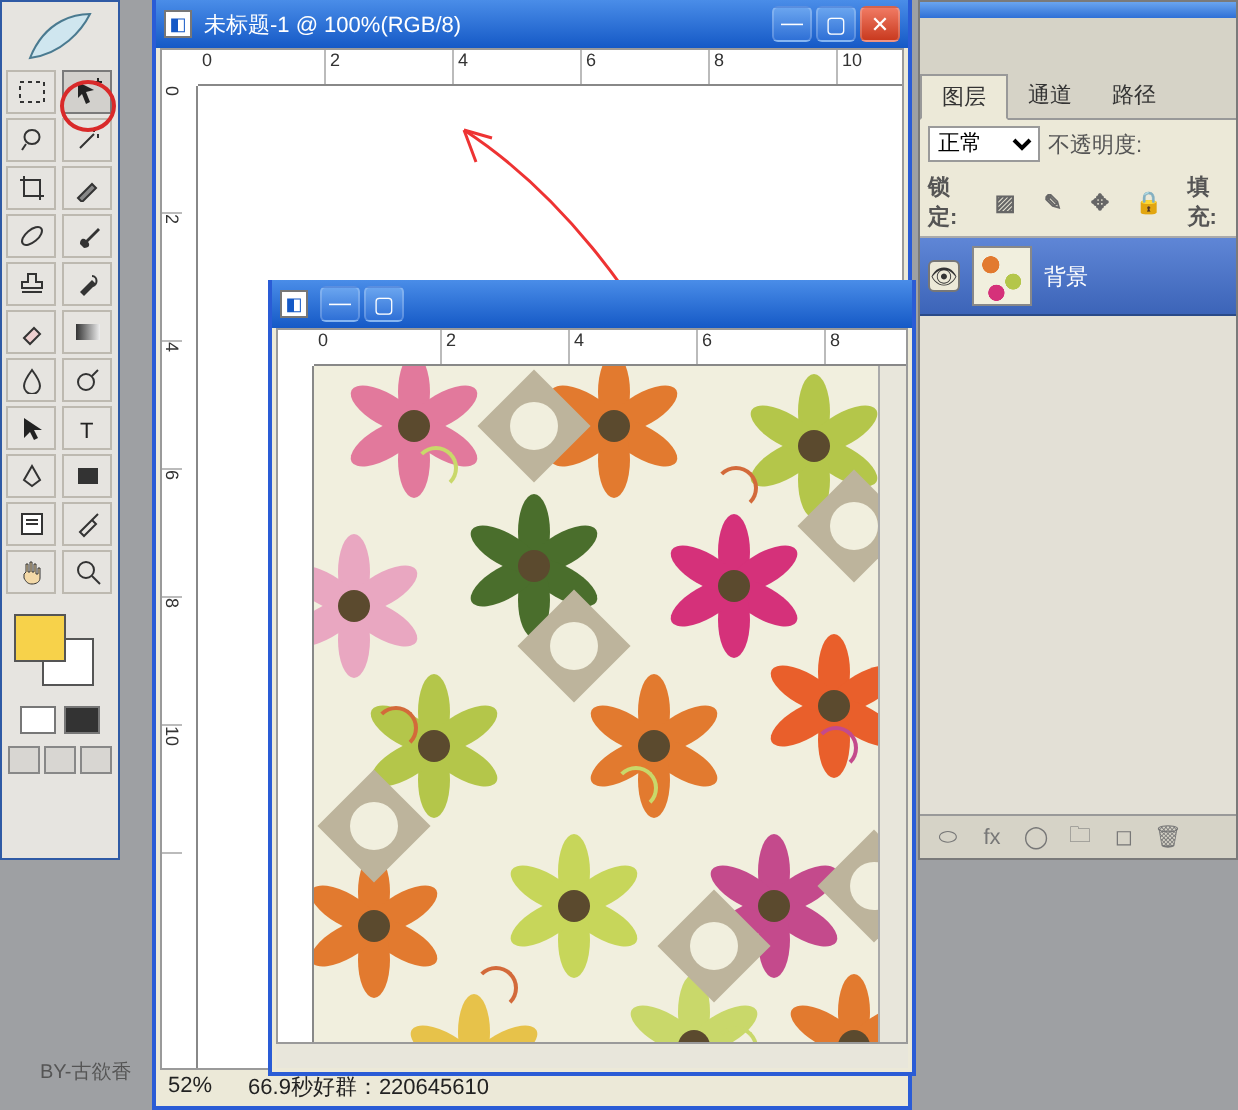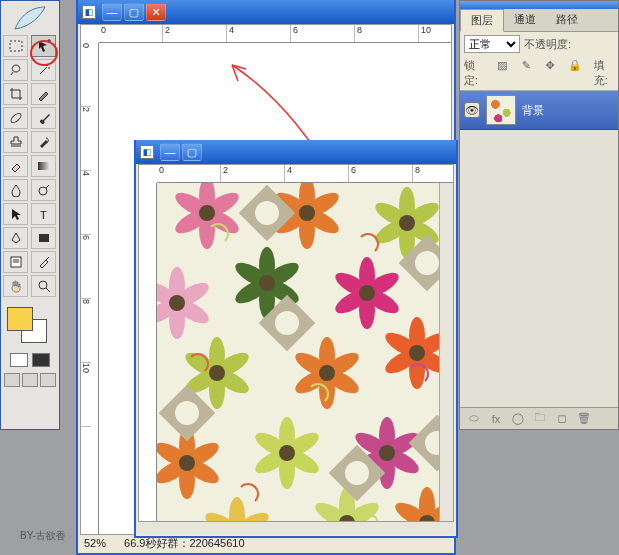--- a/index.html
+++ b/index.html
@@ -78,27 +78,27 @@
   .diamond::after{ content:""; position:absolute; left:8px; top:8px; width:24px; height:24px; background:#f1efde; border-radius:50%; }
 
   
   .panel {
     position:absolute; left:459px; top:0; width:160px; height:430px;
     background:#ece9d8; border:1px solid #7a7a7a;
     display:flex; flex-direction:column;
   }
   .panel-top { height:8px; background:linear-gradient(#6aa5ef,#2f70d6); }
   .tabs { display:flex; background:#d6d3c7; border-bottom:1px solid #999; }
-  .tab { padding:3px 10px; cursor:pointer; color:#333; }
+  .tab { padding:3px 10px; cursor:pointer; color:#333;margin-top:28px; }
   .tab.active { background:#ece9d8; border:1px solid #999; border-bottom:1px solid #ece9d8; margin-bottom:-1px; }
   .panel-row { display:flex; align-items:center; gap:4px; padding:3px 4px; }
   .panel select, .panel input { font-size:11px; border:1px solid #9a9a9a; background:#fff; }
   .panel select { width:56px; height:18px; }
   .panel .lbl { color:#555; }
-  .lock-row { display:flex; align-items:flex-start; gap:12px; padding:2px 4px; color:#666; }
+  .lock-row { display:flex; align-items:center; gap:12px; padding:2px 4px; color:#666;font-weight:bold; }
   .lock-row .ic { width:14px; height:14px; display:flex; align-items:center; justify-content:center; border:1px solid transparent; font-size:11px; }
   .layer-list { flex:1; background:#e3e0d6; border-top:1px solid #aaa; overflow:hidden; }
   .layer {
     display:flex; align-items:center; gap:6px; padding:4px;
     background:linear-gradient(#5f86d6,#3c64b8); color:#fff; border-bottom:1px solid #2a4a88;
   }
   .layer .eye { width:16px; height:16px; background:#ece9d8; border:1px solid #777; border-radius:3px; display:flex; align-items:center; justify-content:center; color:#333; }
   .layer .thumb { width:30px; height:30px; background:#f1efde; border:1px solid #888; }
   .panel-footer { height:22px; background:#d6d3c7; border-top:1px solid #999; display:flex; align-items:center; gap:6px; padding:0 6px; color:#777; }
   .panel-footer .fic{ width:16px; height:16px; display:flex; align-items:center; justify-content:center; cursor:pointer; }
@@ -249,20 +249,21 @@
     <div class="screen"></div>
       <div class="screen"></div>
       <div class="screen"></div>
   </div>
 </div>
 <div class="move-highlight"></div>
 
 <div class="docwin">
   <div class="titlebar">
     <div class="file-icon">◧</div>
+    <div class="title">未标题-1 @ 100%(RGB/8)</div>
     <div class="win-btns">
       <div class="win-btn min">—</div>
       <div class="win-btn max">▢</div>
       <div class="win-btn close">✕</div>
     </div>
   </div>
   <div class="doc-inner">
     <div class="ruler-h" id="main-ruler-h">
         <div class="tick">0</div>
         <div class="tick">2</div>

